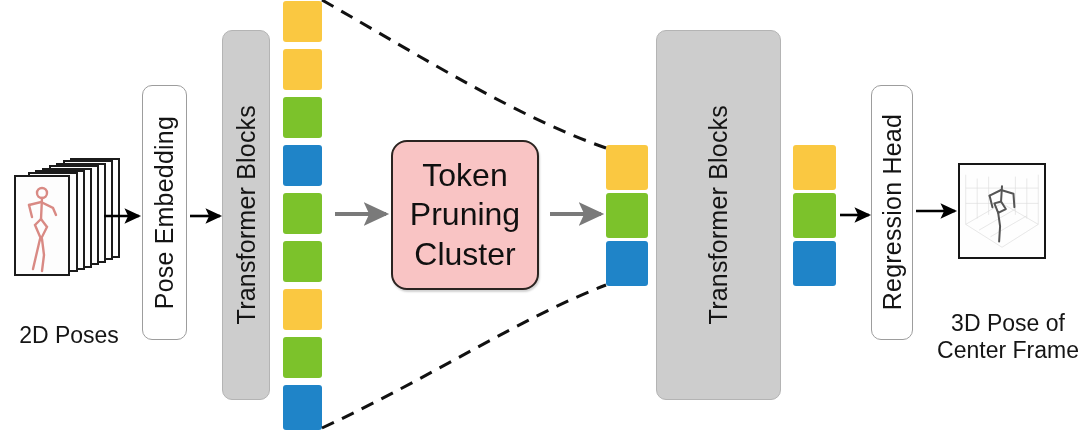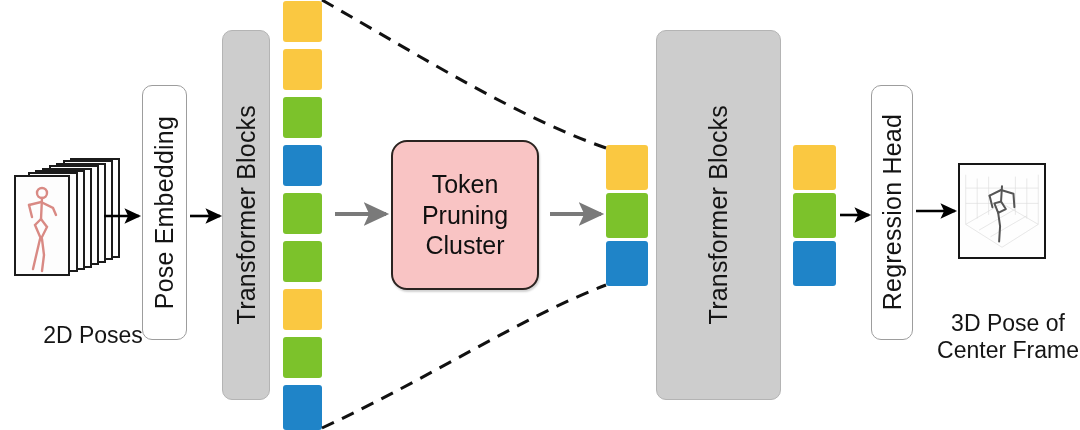--- a/index.html
+++ b/index.html
@@ -52,21 +52,21 @@
   .pink-box {
     position: absolute;
     box-sizing: border-box;
     background: #f9c4c4;
     border: 2px solid #2b2320;
     border-radius: 16px;
     display: flex;
     align-items: center;
     justify-content: center;
     text-align: center;
-    font-size: 25px;
+    font-size: 32px;
     line-height: 1.22;
     color: #101010;
     box-shadow: 1px 2px 2px rgba(0,0,0,.18);
   }
 
   .caption {
     position: absolute;
     font-size: 23px;
     color: #151515;
     text-align: center;
@@ -126,21 +126,21 @@
           <path d="M26 21 L25 42"></path>
           <path d="M13 28 L25 25 L37 31 L40 38"></path>
           <path d="M25 42 L19 48 L25 62 L31 50 Z"></path>
           <path d="M24 62 L17 92"></path>
           <path d="M26 62 L28 78 L26 94"></path>
           <path d="M13 28 L16 40"></path>
         </g>
       </svg>
     </div>
   </div>
-  <div class="caption" style="left:0px; top:322px; width:138px;margin-left:24px;">2D Poses</div>
+  <div class="caption" style="left:0px; top:322px; width:138px;">2D Poses</div>
 
   <div class="vbox box-white" style="left:142px; top:85px; width:45px; height:255px;">
     <span class="vlabel">Pose Embedding</span>
   </div>
 
   <div class="vbox box-gray" style="left:222px; top:30px; width:48px; height:370px;">
     <span class="vlabel">Transformer Blocks</span>
   </div>
 
   <div style="position:absolute; left:0; top:0;">

